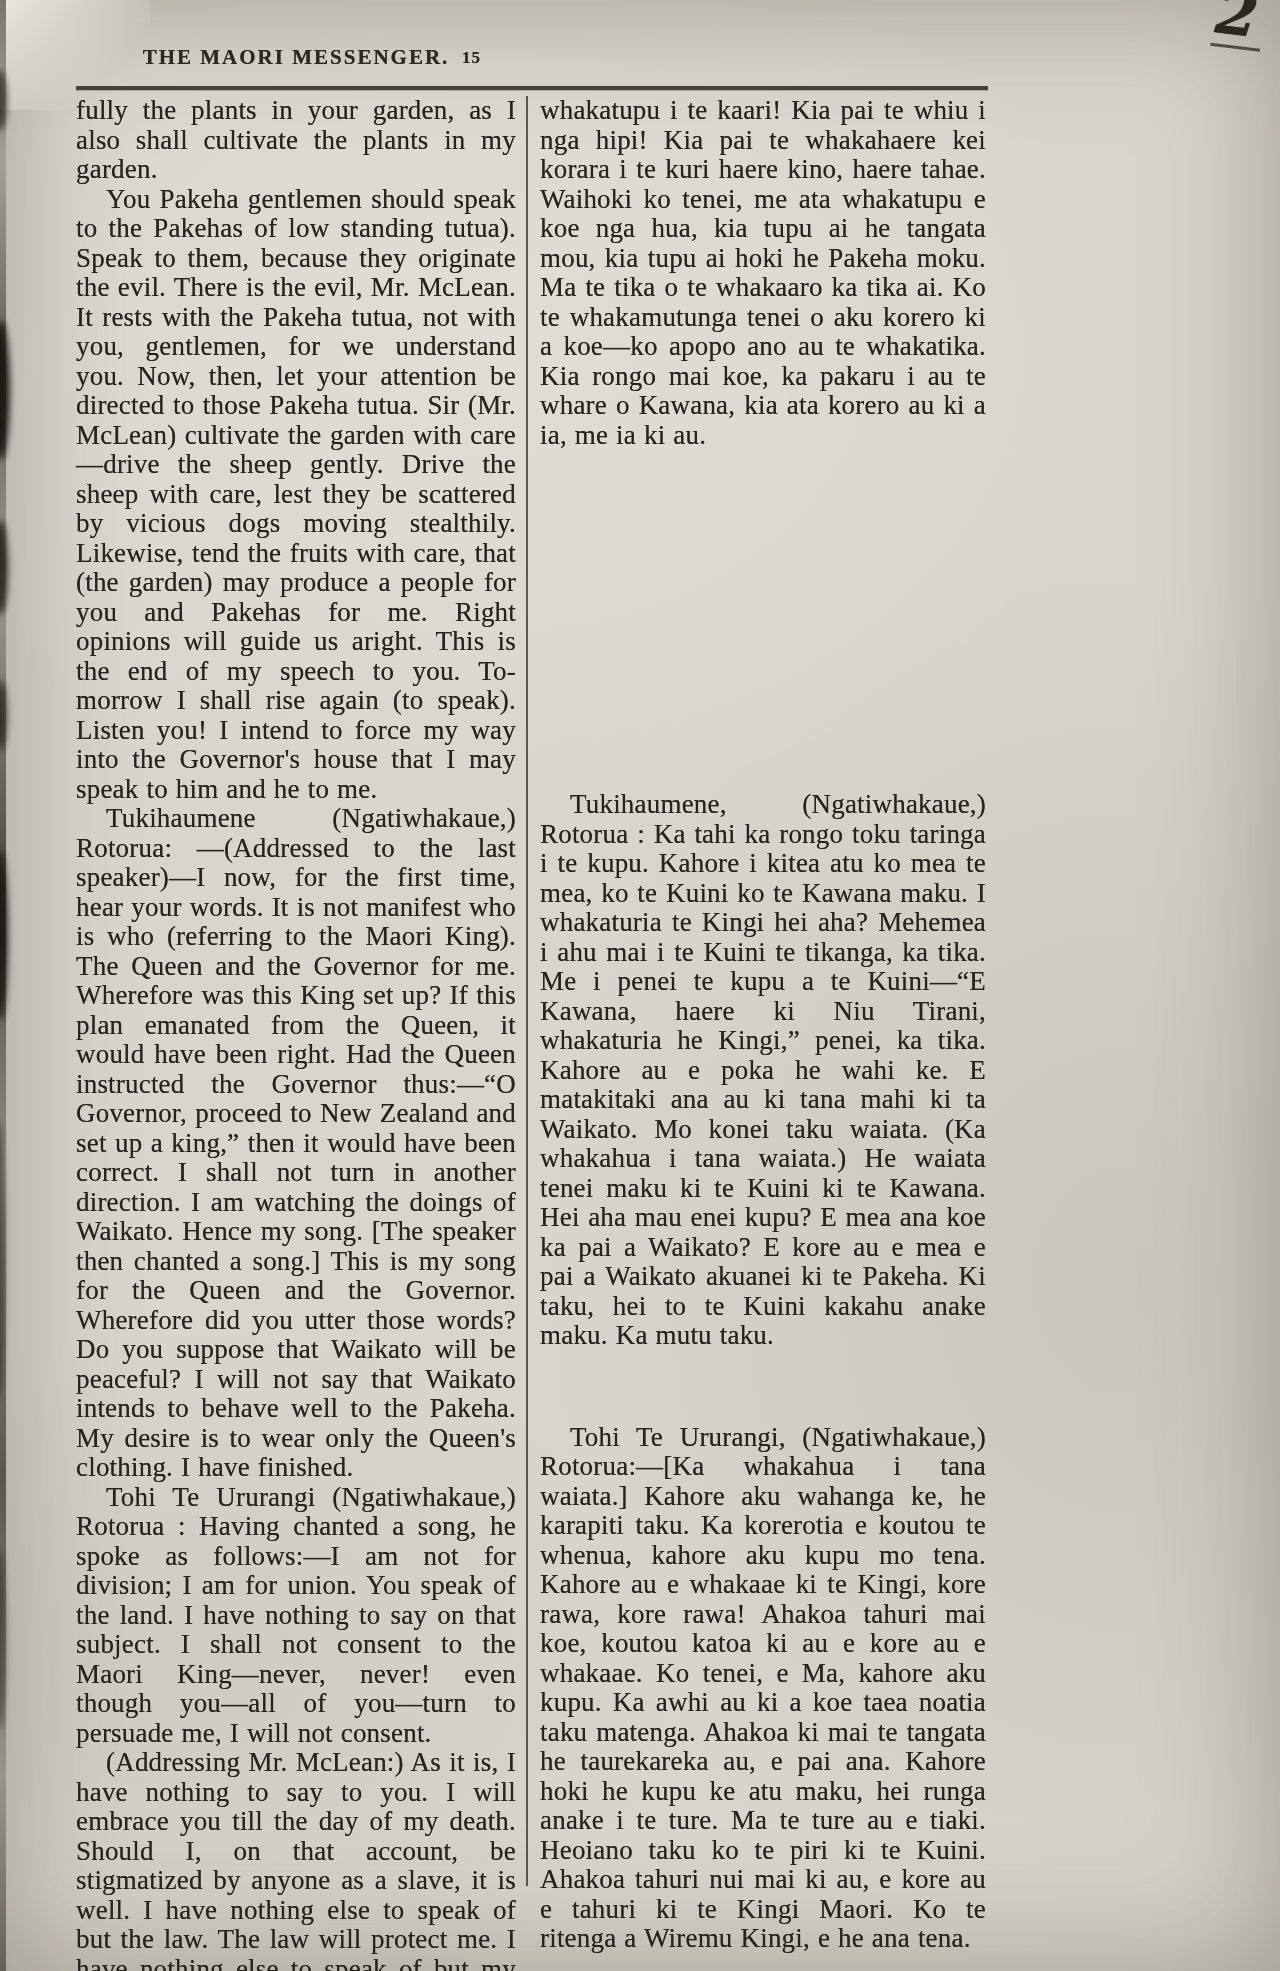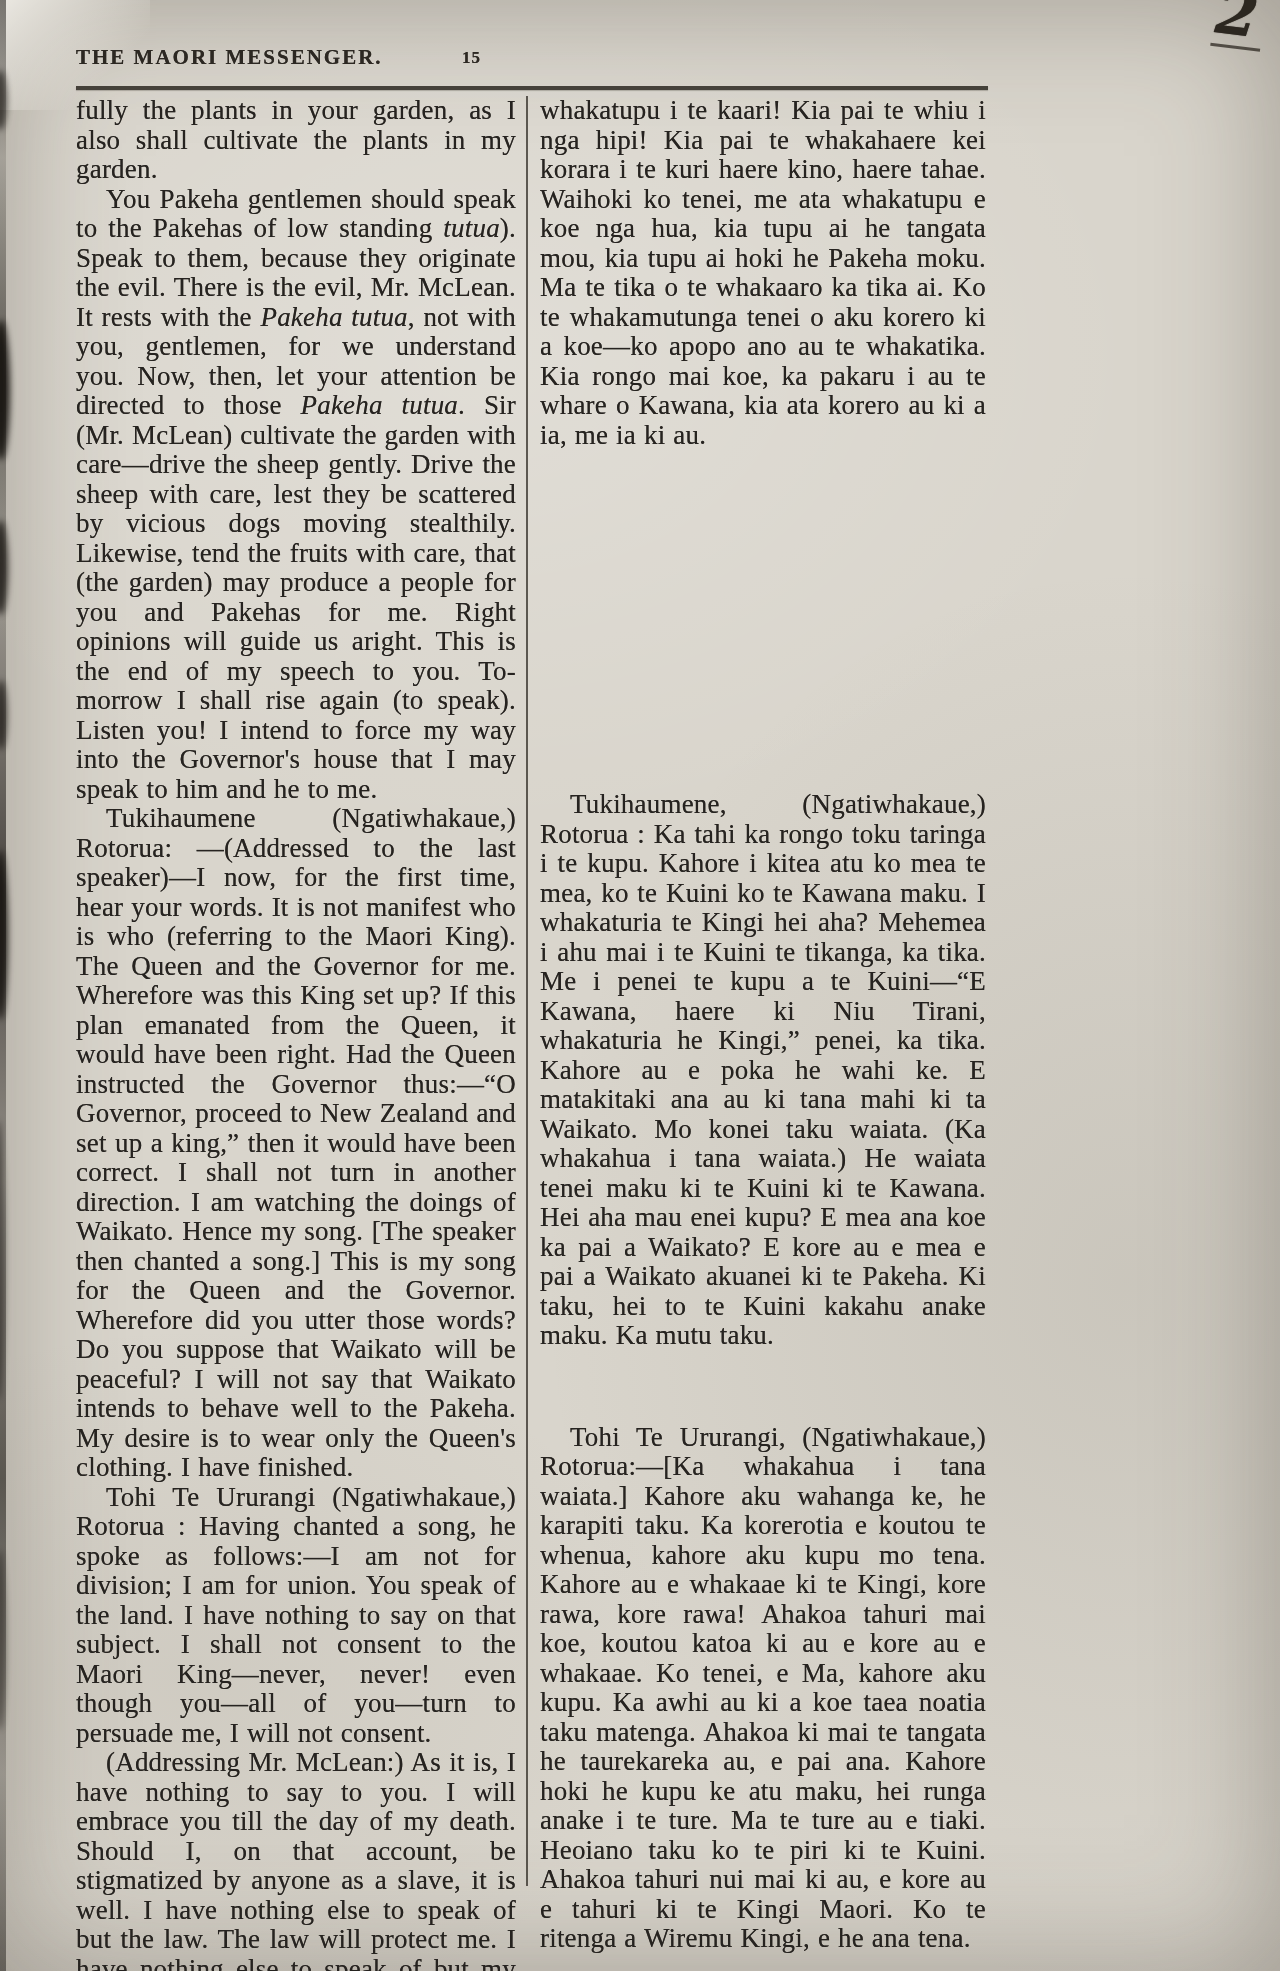--- a/index.html
+++ b/index.html
@@ -51,21 +51,21 @@
     color: #2c2720;
     transform: rotate(7deg);
     text-shadow: 0 0 1px rgba(40,34,26,0.8);
     border-bottom: 3px solid rgba(44,39,32,0.75);
     padding: 0 6px 2px 2px;
   }
 
   .masthead {
     position: absolute; top: 44px;
     font-weight: bold; font-size: 21px; line-height: 26px;
-    letter-spacing: 2px; text-align: left;
+    letter-spacing: 2px; text-align: center;
     color: #2c2822;
     text-shadow: 0 0 0.6px rgba(35,30,24,0.75);
   }
   .masthead-left  { left: 76px;  width: 440px; }
   .masthead-right { left: 538px; width: 448px; }
   .pagenum {
     position: absolute; left: 462px; top: 48px; width: 42px;
     font-weight: bold; font-size: 17px; text-align: left;
     color: #2c2822; letter-spacing: 1px;
     text-shadow: 0 0 0.6px rgba(35,30,24,0.7);
@@ -90,21 +90,21 @@
     letter-spacing: 0.2px; word-spacing: 1px;
     text-shadow: 0 0 0.5px rgba(30,27,22,0.65);
     hyphens: auto; -webkit-hyphens: auto;
   }
   .col.left  { left: 76px;  width: 440px; }
   .col.right { left: 540px; width: 446px; }
   .col p { margin: 0; padding: 0; }
   .col p.indent { text-indent: 30px; }
   .col p.gap1 { margin-top: 340px; }
   .col p.gap2 { margin-top: 72px; }
-  .it { font-style: italic; }
+  .it { }
 </style>
 </head>
 <body>
 
 <div class="page">
 
   <div class="corner-artifact"></div>
 
   <div class="edge-strip"></div>
   <div class="blob b1"></div>

